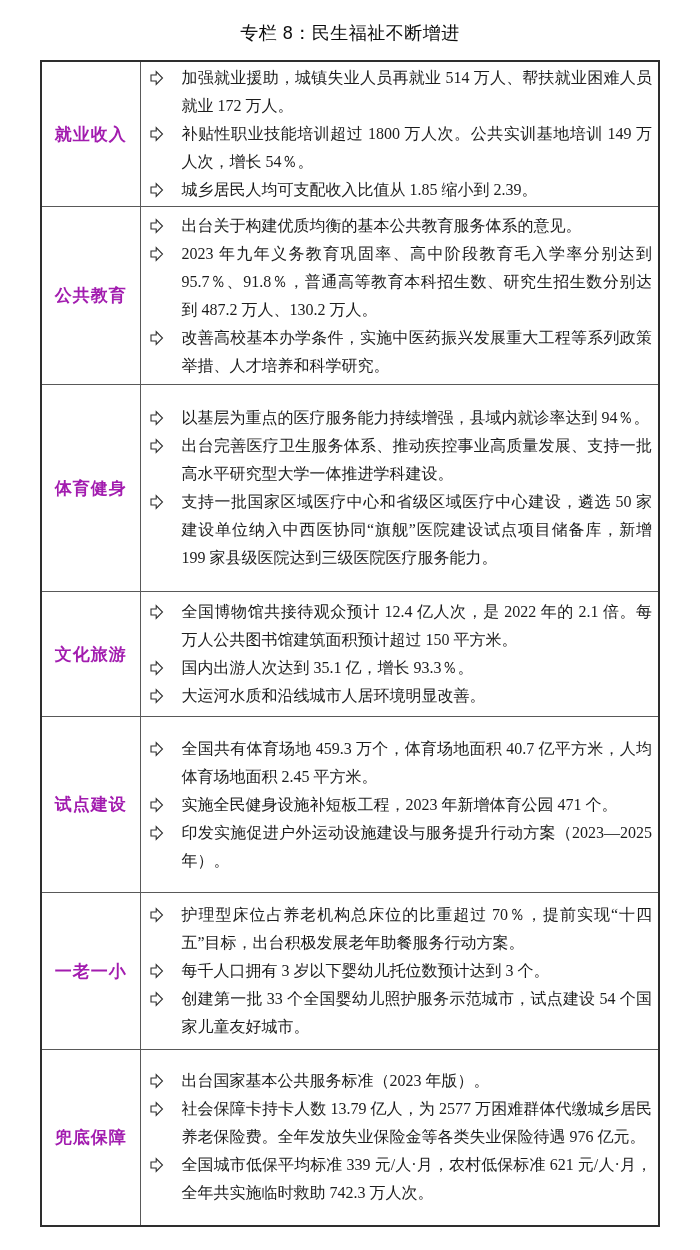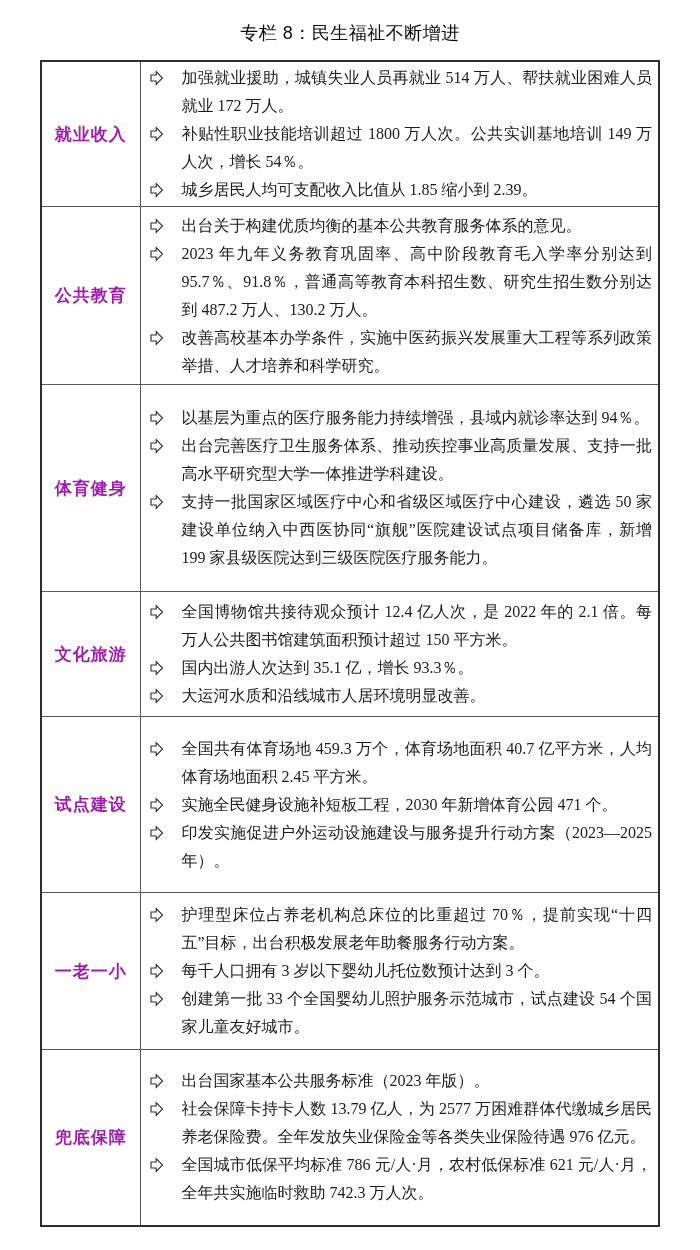--- a/index.html
+++ b/index.html
@@ -219,21 +219,21 @@
                 </svg>
               </span>
             <span>全国共有体育场地 459.3 万个，体育场地面积 40.7 亿平方米，人均体育场地面积 2.45 平方米。</span>
           </li>
           <li class="bullet-item">
             <span class="bullet-glyph">
                 <svg viewBox="0 0 14 16" width="14" height="16">
                   <polygon points="1,5 6.2,5 6.2,1.5 12.5,8 6.2,14.5 6.2,11 1,11" fill="#ffffff" stroke="#2e2e2e" stroke-width="1.1"></polygon>
                 </svg>
               </span>
-            <span>实施全民健身设施补短板工程，2030 年新增体育公园 471 个。</span>
+            <span>实施全民健身设施补短板工程，2023 年新增体育公园 471 个。</span>
           </li>
           <li class="bullet-item">
             <span class="bullet-glyph">
                 <svg viewBox="0 0 14 16" width="14" height="16">
                   <polygon points="1,5 6.2,5 6.2,1.5 12.5,8 6.2,14.5 6.2,11 1,11" fill="#ffffff" stroke="#2e2e2e" stroke-width="1.1"></polygon>
                 </svg>
               </span>
             <span>印发实施促进户外运动设施建设与服务提升行动方案（2023—2025 年）。</span>
           </li>
         </ul>
@@ -291,20 +291,20 @@
                 </svg>
               </span>
             <span>社会保障卡持卡人数 13.79 亿人，为 2577 万困难群体代缴城乡居民养老保险费。全年发放失业保险金等各类失业保险待遇 976 亿元。</span>
           </li>
           <li class="bullet-item">
             <span class="bullet-glyph">
                 <svg viewBox="0 0 14 16" width="14" height="16">
                   <polygon points="1,5 6.2,5 6.2,1.5 12.5,8 6.2,14.5 6.2,11 1,11" fill="#ffffff" stroke="#2e2e2e" stroke-width="1.1"></polygon>
                 </svg>
               </span>
-            <span>全国城市低保平均标准 786 元/人·月，农村低保标准 621 元/人·月，全年共实施临时救助 742.3 万人次。</span>
+            <span>全国城市低保平均标准 339 元/人·月，农村低保标准 621 元/人·月，全年共实施临时救助 742.3 万人次。</span>
           </li>
         </ul>
       </td>
     </tr>
 
   </tbody>
 </table>
 
 </body></html>

